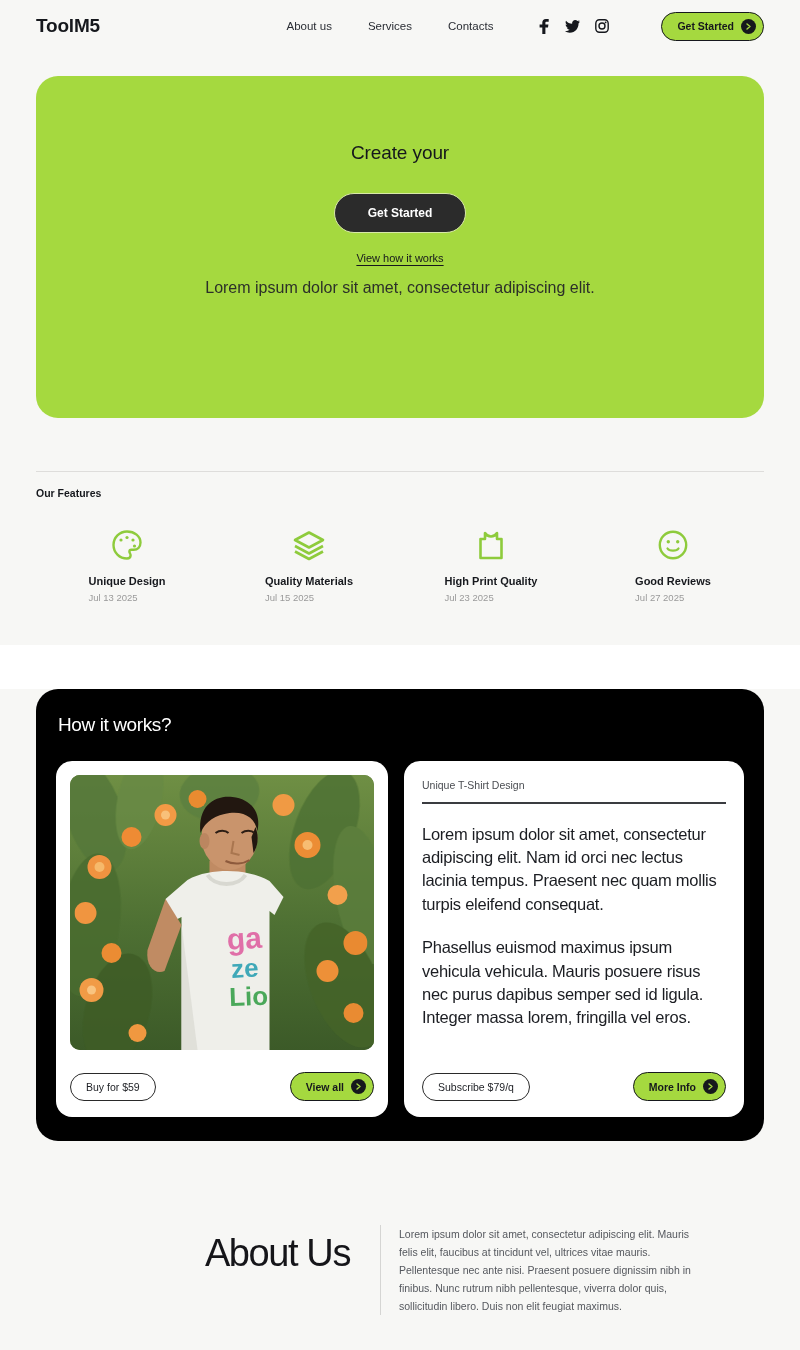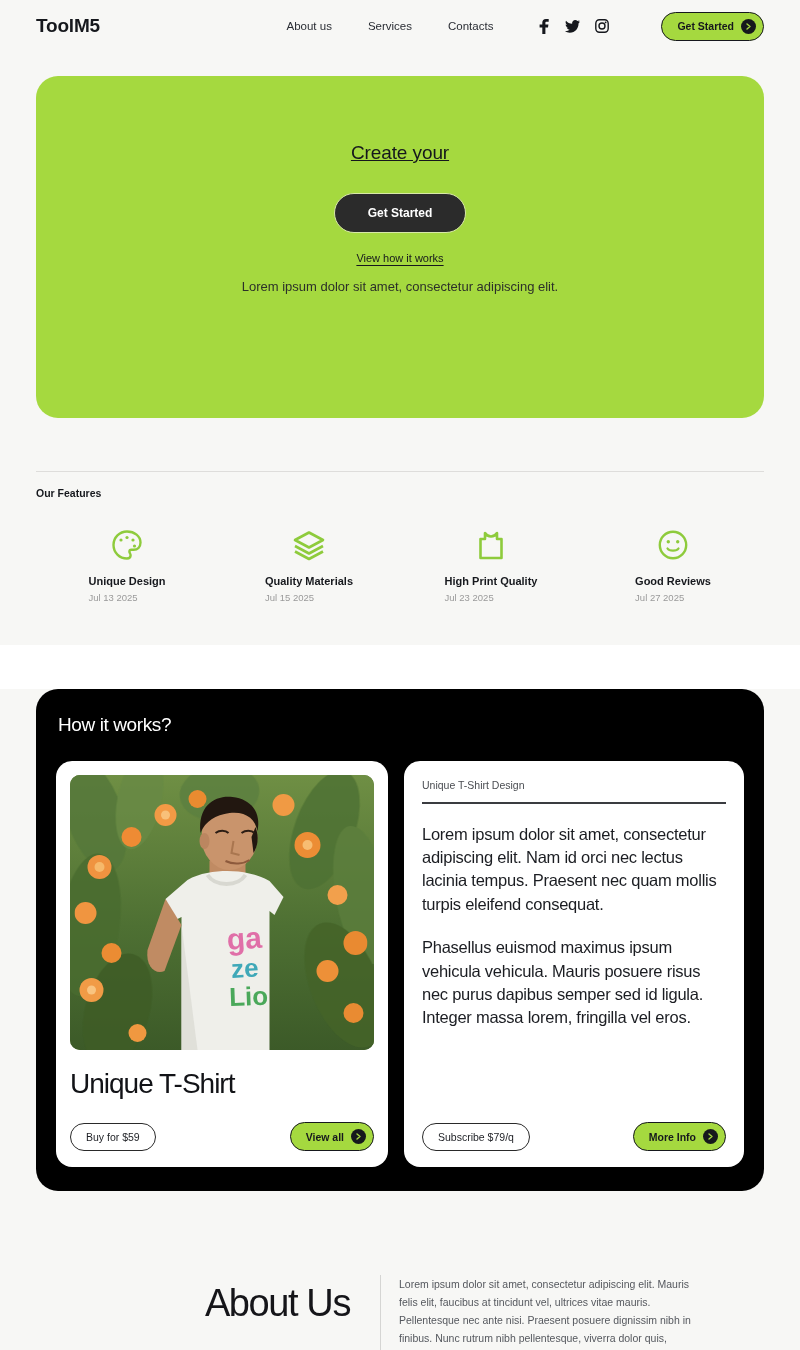--- a/index.html
+++ b/index.html
@@ -83,21 +83,20 @@
     display: flex;
     flex-direction: column;
     align-items: center;
     padding-top: 66px;
   }
   .hero-eyebrow {
     font-size: 19px;
     font-weight: 400;
     color: #15171c;
     letter-spacing: -0.1px;
-    text-decoration: underline;
   }
   .hero-title {
     font-size: 46px;
     font-weight: 400;
     letter-spacing: -1.6px;
     color: #101216;
     margin-top: 19px;
   }
   .hero-cta {
     margin-top: 29px;
@@ -114,21 +113,21 @@
     margin-top: 19px;
     font-size: 11px;
     font-weight: 400;
     color: #15171c;
     text-decoration: underline;
     text-underline-offset: 2.5px;
     cursor: pointer;
   }
   .hero-sub {
     margin-top: 15px;
-    font-size: 13px;
+    font-size: 16px;
     color: #2c3029;
   }
 
   
   .features-wrap { padding: 0 36px; margin-top: 53px; }
   .features-rule { height: 1px; background: #dedddb; }
   .features-label {
     margin-top: 15px;
     font-size: 10.5px;
     font-weight: 700;
@@ -469,21 +468,20 @@
 
             <g>
               <text x="158" y="175" font-family="'Liberation Sans', sans-serif" font-size="30" font-weight="700" fill="#e06fa8" transform="rotate(-4 158 175)">ga</text>
               <text x="162" y="203" font-family="'Liberation Sans', sans-serif" font-size="26" font-weight="700" fill="#3fa8b8" transform="rotate(-3 162 203)">ze</text>
               <text x="160" y="231" font-family="'Liberation Sans', sans-serif" font-size="26" font-weight="700" fill="#4aa85a" transform="rotate(-2 160 231)">Lio</text>
             </g>
           </g>
         </svg>
       </div>
 
-      <h3 class="card-heading">Unique T-Shirt</h3>
 
       <div class="card-actions">
         <button class="btn-outline">Buy for $59</button>
         <button class="btn-pill-green">
           <span>View all</span>
           <span class="arrow-circle">
             <svg width="7" height="7" viewBox="0 0 7 7">
                 <path d="M2 1 L5 3.5 L2 6" fill="none" stroke="#a5d93f" stroke-width="1.4" stroke-linecap="round" stroke-linejoin="round"></path>
               </svg>
           </span>

